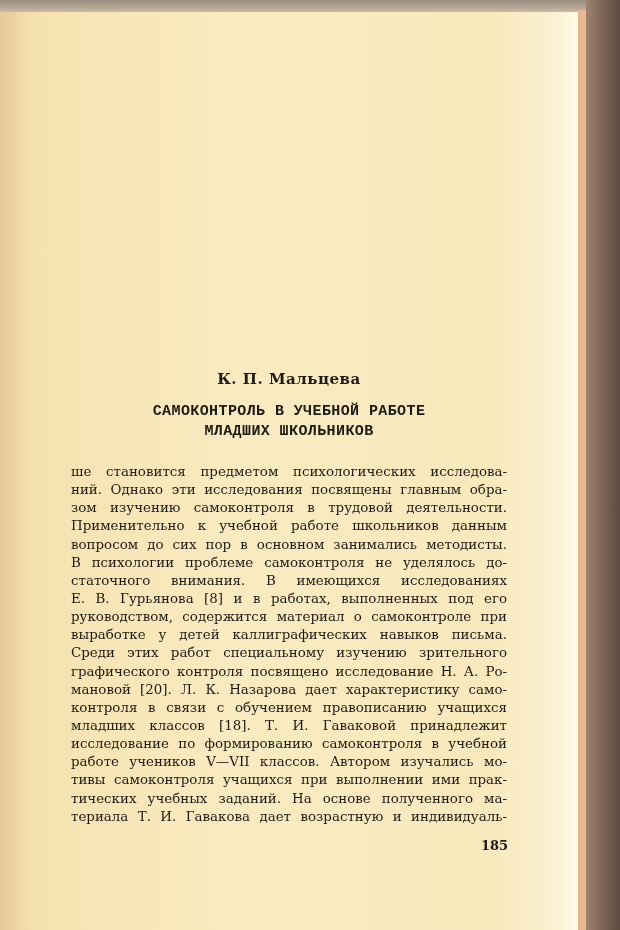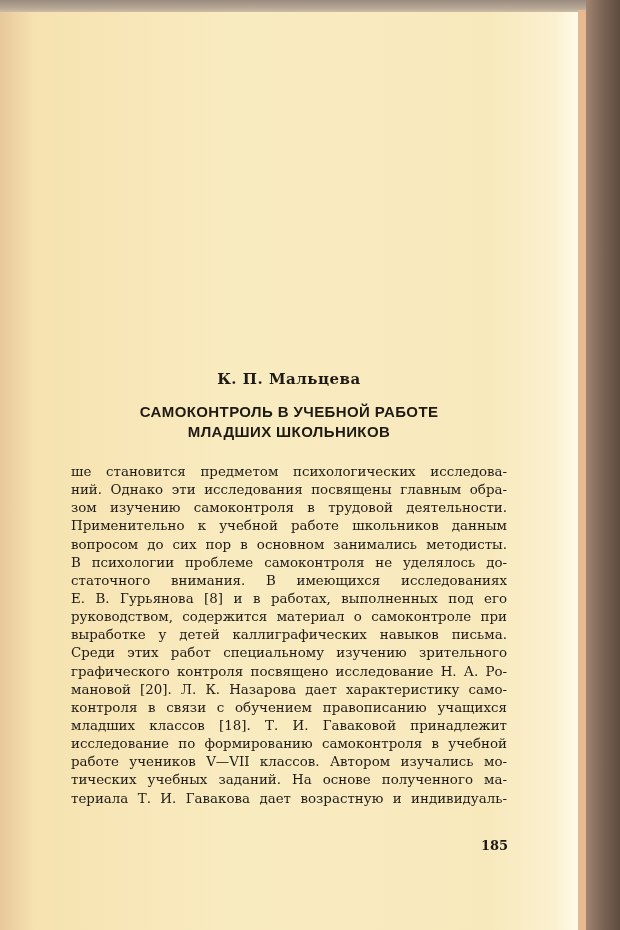--- a/index.html
+++ b/index.html
@@ -11,21 +11,21 @@
   .topstrip { position:absolute; left:0; top:0; width:620px; height:14px;
     background: linear-gradient(180deg,#9a8c7e 0%, #b8a898 60%, #d8c8a8 100%); }
   .edge1 { position:absolute; left:578px; top:10px; width:8px; height:920px; background:#e8b890; }
   .edge2 { position:absolute; left:586px; top:0; width:34px; height:930px;
     background: linear-gradient(90deg,#a08470 0%, #7a6454 50%, #5e4c40 100%); }
   .content { position:absolute; left:71px; top:0; width:436px; color:#1e1a16;
     font-family:"DejaVu Serif", serif; }
   .author { position:absolute; top:370px; left:0; width:100%; text-align:center;
     font-size:15px; font-weight:bold; letter-spacing:0.5px; }
   .title { position:absolute; top:402px; left:0; width:100%; text-align:center;
-    font-family:Liberation Sans, sans-serif; font-weight:bold; font-size:15px; line-height:20px; letter-spacing:0.4px; }
+    font-family:Liberation Mono, monospace; font-weight:bold; font-size:15px; line-height:20px; letter-spacing:0.4px; }
   .body { position:absolute; top:463px; left:0; width:436px; font-size:13.4px; line-height:18.15px; }
   .body .line { display:block; white-space:nowrap; text-align:justify; text-align-last:justify; height:18.15px; }
   .body .line.first { text-indent:17px; }
   .pagenum { position:absolute; top:838px; left:410px; font-size:13px; font-weight:bold; }
 </style>
 </head>
 <body>
 
 <div class="topstrip"></div>
 <div class="page"></div>
@@ -49,17 +49,18 @@
     <span class="line">Е. В. Гурьянова [8] и в работах, выполненных под его</span>
     <span class="line">руководством, содержится материал о самоконтроле при</span>
     <span class="line">выработке у детей каллиграфических навыков письма.</span>
     <span class="line">Среди этих работ специальному изучению зрительного</span>
     <span class="line">графического контроля посвящено исследование Н. А. Ро-</span>
     <span class="line">мановой [20]. Л. К. Назарова дает характеристику само-</span>
     <span class="line">контроля в связи с обучением правописанию учащихся</span>
     <span class="line">младших классов [18]. Т. И. Гаваковой принадлежит</span>
     <span class="line">исследование по формированию самоконтроля в учебной</span>
     <span class="line">работе учеников V—VII классов. Автором изучались мо-</span>
+    <span class="line">тивы самоконтроля учащихся при выполнении ими прак-</span>
     <span class="line">тических учебных заданий. На основе полученного ма-</span>
     <span class="line">териала Т. И. Гавакова дает возрастную и индивидуаль-</span>
   </div>
   <div class="pagenum">185</div>
 </div>
 
 </body></html>

